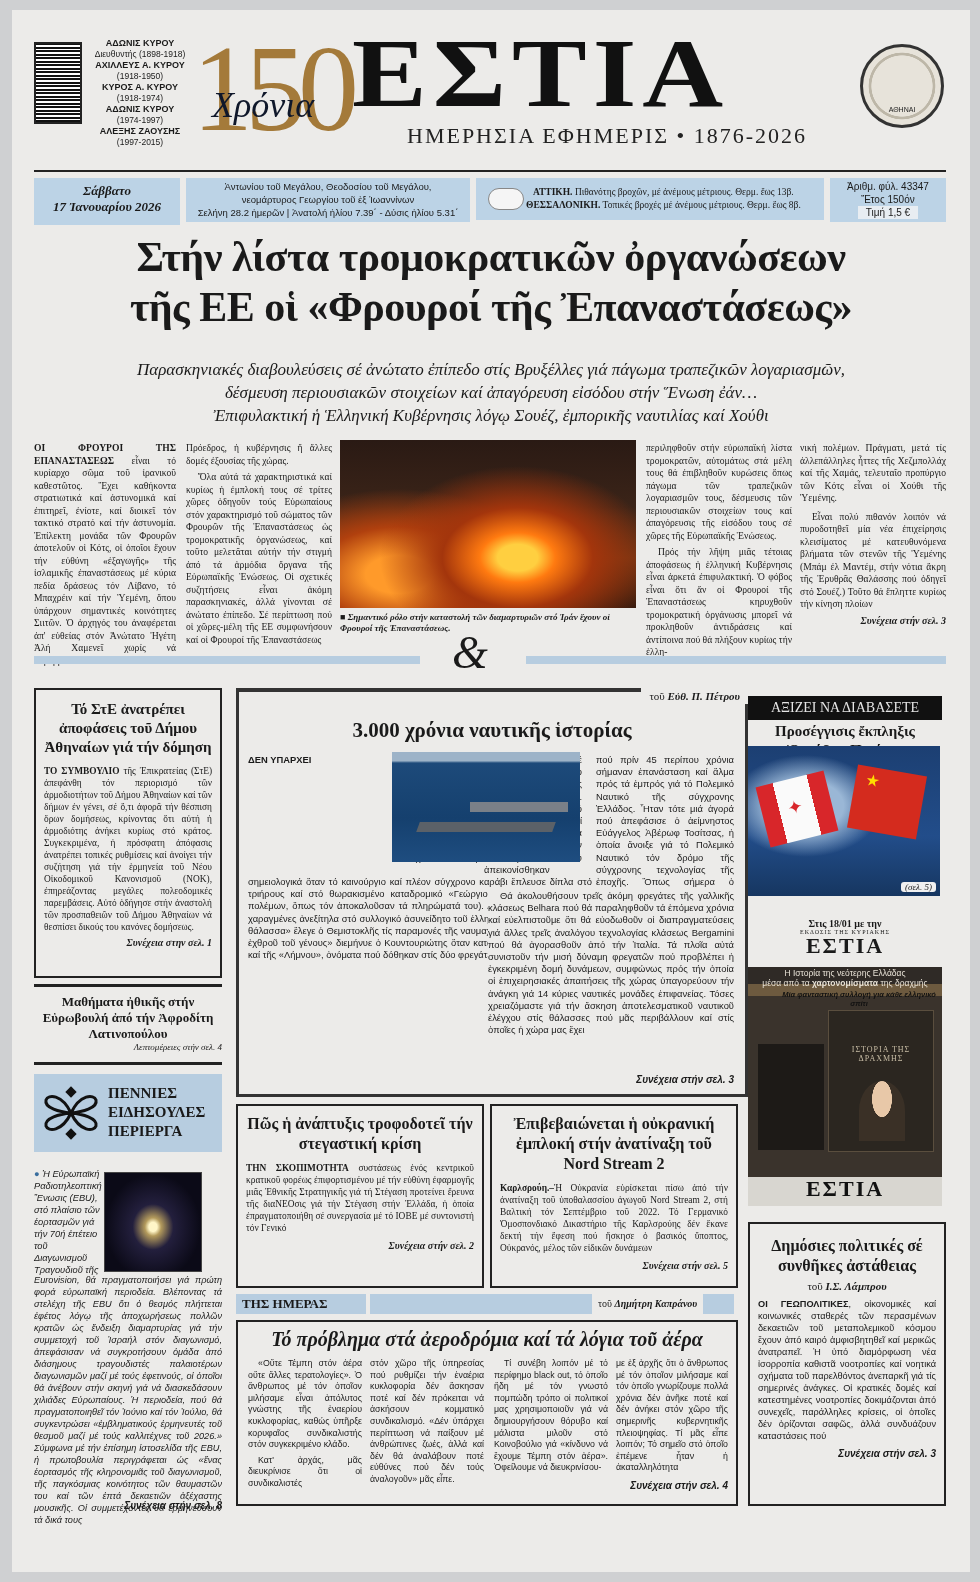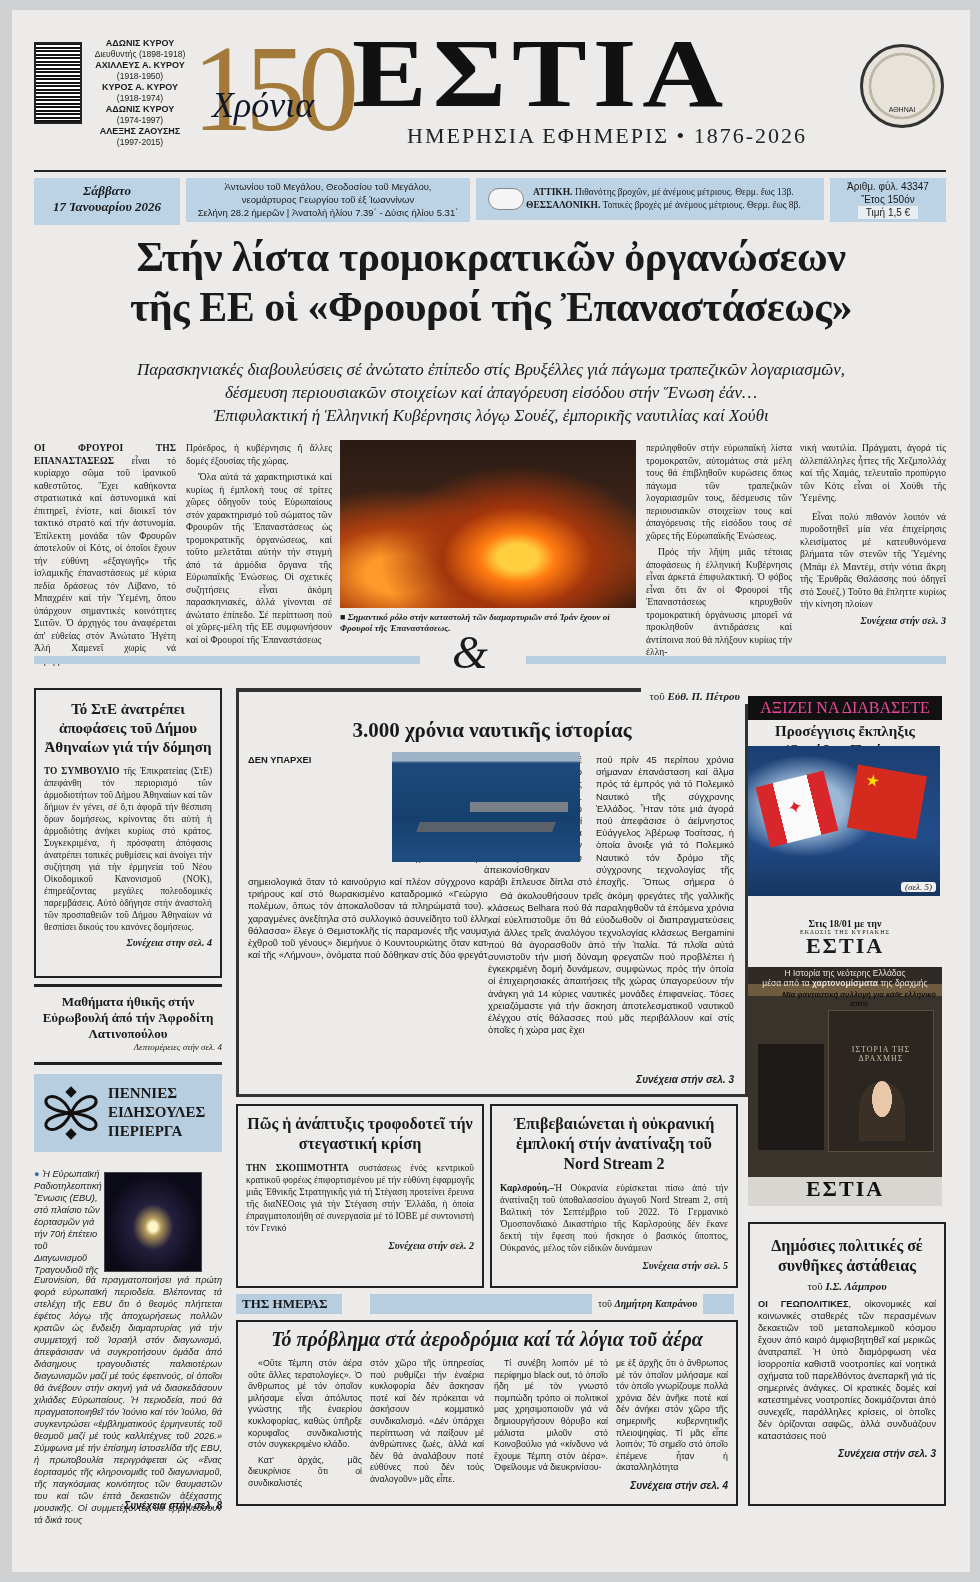--- a/index.html
+++ b/index.html
@@ -117,35 +117,35 @@
     <div>Πρόεδρος, ἡ κυβέρνησις ἤ ἄλλες δομές ἐξουσίας τῆς χώρας.</div>
     <div style="text-indent:12px;margin-top:4px;">Ὅλα αὐτά τά χαρακτηριστικά καί κυρίως ἡ ἐμπλοκή τους σέ τρίτες χῶρες ὁδηγοῦν τούς Εὐρωπαίους στόν χαρακτηρισμό τοῦ σώματος τῶν Φρουρῶν τῆς Ἐπαναστάσεως ὡς τρομοκρατικῆς ὀργανώσεως, καί τοῦτο μελετᾶται αὐτήν τήν στιγμή ἀπό τά ἁρμόδια ὄργανα τῆς Εὐρωπαϊκῆς Ἑνώσεως. Οἱ σχετικές συζητήσεις εἶναι ἀκόμη παρασκηνιακές, ἀλλά γίνονται σέ ἀνώτατο ἐπίπεδο. Σέ περίπτωση πού οἱ χῶρες-μέλη τῆς ΕΕ συμφωνήσουν καί οἱ Φρουροί τῆς Ἐπαναστάσεως</div>
   </div>
   <div class="abs photo1"></div>
   <div class="abs caption1">■ Σημαντικό ρόλο στήν καταστολή τῶν διαμαρτυριῶν στό Ἰράν ἔχουν οἱ Φρουροί τῆς Ἐπαναστάσεως.</div>
   <div class="abs col" style="left:634px;top:432px;width:146px;">
     <div>περιληφθοῦν στήν εὐρωπαϊκή λίστα τρομοκρατῶν, αὐτομάτως στά μέλη τους θά ἐπιβληθοῦν κυρώσεις ὅπως πάγωμα τῶν τραπεζικῶν λογαριασμῶν τους, δέσμευσις τῶν περιουσιακῶν στοιχείων τους καί ἀπαγόρευσις τῆς εἰσόδου τους σέ χῶρες τῆς Εὐρωπαϊκῆς Ἑνώσεως.</div>
     <div style="text-indent:12px;margin-top:4px;">Πρός τήν λῆψη μιᾶς τέτοιας ἀποφάσεως ἡ ἑλληνική Κυβέρνησις εἶναι ἀρκετά ἐπιφυλακτική. Ὁ φόβος εἶναι ὅτι ἄν οἱ Φρουροί τῆς Ἐπαναστάσεως κηρυχθοῦν τρομοκρατική ὀργάνωσις μπορεῖ νά προκληθοῦν ἀντιδράσεις καί ἀντίποινα πού θά πλήξουν κυρίως τήν ἑλλη-</div>
   </div>
   <div class="abs col" style="left:788px;top:432px;width:146px;">
-    <div>νική ναυτιλία. Πράγματι, ἀγορά τίς ἀλλεπάλληλες ἧττες τῆς Χεζμπολλάχ καί τῆς Χαμάς, τελευταῖο προπύργιο τῶν Κότς εἶναι οἱ Χούθι τῆς Ὑεμένης.</div>
+    <div>νική πολέμων. Πράγματι, μετά τίς ἀλλεπάλληλες ἧττες τῆς Χεζμπολλάχ καί τῆς Χαμάς, τελευταῖο προπύργιο τῶν Κότς εἶναι οἱ Χούθι τῆς Ὑεμένης.</div>
     <div style="text-indent:12px;margin-top:6px;">Εἶναι πολύ πιθανόν λοιπόν νά πυροδοτηθεῖ μία νέα ἐπιχείρησις κλεισίματος μέ κατευθυνόμενα βλήματα τῶν στενῶν τῆς Ὑεμένης (Μπάμ ἐλ Μαντέμ, στήν νότια ἄκρη τῆς Ἐρυθρᾶς Θαλάσσης πού ὁδηγεῖ στό Σουέζ.) Τοῦτο θά ἔπληττε κυρίως τήν κίνηση πλοίων</div>
     <div class="cont" style="margin-top:4px;">Συνέχεια στήν σελ. 3</div>
   </div>
 
   <div class="abs amp-l"></div>
   <div class="abs amp">&amp;</div>
   <div class="abs amp-r"></div>
 
   <div class="abs box" style="left:22px;top:678px;width:184px;height:286px;">
     <div class="boxtitle" style="font-size:15px;line-height:19px;margin:10px 6px 8px;">Τό ΣτΕ ἀνατρέπει ἀποφάσεις τοῦ Δήμου Ἀθηναίων γιά τήν δόμηση</div>
     <div class="col" style="margin:0 8px;font-size:9.4px;line-height:12px;">
       <b>ΤΟ ΣΥΜΒΟΥΛΙΟ</b> <span>τῆς Ἐπικρατείας (ΣτΕ) ἀπεφάνθη τόν περιορισμό τῶν ἁρμοδιοτήτων τοῦ Δήμου Ἀθηναίων καί τῶν δήμων ἐν γένει, σέ ὅ,τι ἀφορᾶ τήν θέσπιση ὅρων δομήσεως, κρίνοντας ὅτι αὐτή ἡ ἁρμοδιότης ἀνήκει κυρίως στό κράτος. Συγκεκριμένα, ἡ πρόσφατη ἀπόφασις ἀνατρέπει τοπικές ρυθμίσεις καί ἀνοίγει τήν συζήτηση γιά τήν ἑρμηνεία τοῦ Νέου Οἰκοδομικοῦ Κανονισμοῦ (ΝΟΚ), ἐπηρεάζοντας μεγάλες πολεοδομικές παρεμβάσεις. Αὐτό ὁδήγησε στήν ἀναστολή τῶν προσπαθειῶν τοῦ Δήμου Ἀθηναίων νά θεσπίσει δικούς του κανόνες δομήσεως.</span>
     </div>
-    <div class="cont" style="margin:4px 8px 0;">Συνέχεια στην σελ. 4</div>
+    <div class="cont" style="margin:4px 8px 0;">Συνέχεια στην σελ. 1</div>
   </div>
 
   <div class="abs" style="left:22px;top:974px;width:188px;height:3px;background:#222;"></div>
   <div class="abs" style="left:22px;top:984px;width:188px;">
     <div class="boxtitle" style="font-size:13px;line-height:16px;">Μαθήματα ἠθικῆς στήν Εὐρωβουλή ἀπό τήν Ἀφροδίτη Λατινοπούλου</div>
     <div style="font-style:italic;font-size:9px;text-align:right;">Λεπτομέρειες στήν σελ. 4</div>
   </div>
   <div class="abs" style="left:22px;top:1052px;width:188px;height:3px;background:#222;"></div>
 
   <div class="abs blue-band" style="left:22px;top:1064px;width:188px;height:78px;">
@@ -190,21 +190,21 @@
     <span style="visibility:hidden;">ΔΕΝ ΥΠΑΡΧΕΙ</span> <span>ἄλλο Ναυτικό στόν κόσμο μέ ἱστορία 3.000 ἐτῶν. Δέν ὑπάρχει ἄλλο Ναυτικό πού οἱ ρίζες του νά χάνονται στίς ἐποχές τίς ὁποῖες ὀνομάζουμε μυθολογία. Γιατί, ἀκόμη καί πρίν ἀπό τόν Τρωικό Πόλεμο, ὑπῆρχαν οἱ ἱστορίες τοῦ Ἰάσονα καί τῆς Ἀργοναυτικῆς Ἐκστρατείας. Ἡ φρεγάτα «Κίμων» λοιπόν ἔρχεται νά ἀποτελέσει τήν συνέχεια τῶν ἱστορικῶν παραδόσεων πού ἀπεικονίσθηκαν σημειολογικά ὅταν τό καινούργιο καί πλέον σύγχρονο καράβι ἔπλευσε δίπλα στό ὁμοίωμα τῆς ἀρχαίας ἀθηναϊκῆς τριήρους καί στό θωρακισμένο καταδρομικό «Γεώργιος Ἀβέρωφ» (τόν «Μπάρμπα Γιώργη» τῶν Βαλκανικῶν πολέμων, ὅπως τόν ἀποκαλοῦσαν τά πληρώματά του). Δυό πλοῖα πού ἔχουν συνδεθεῖ μέ δύο ἱστορικές φράσεις χαραγμένες ἀνεξίτηλα στό συλλογικό ἀσυνείδητο τοῦ ἑλληνισμοῦ. «Ἔχομεν γῆν καί πατρίδα ὅταν ἔχομεν πλοῖα στήν θάλασσα» ἔλεγε ὁ Θεμιστοκλῆς τίς παραμονές τῆς ναυμαχίας τῆς Σαλαμῖνος. «Πλέω μεθ' ὁρμῆς ἀκαθέκτου κατά τοῦ ἐχθροῦ τοῦ γένους» διεμήνυε ὁ Κουντουριώτης ὅταν καταναυμαχοῦσε τούς Τούρκους στίς ναυμαχίες τῆς «Ἕλλης» καί τῆς «Λήμνου», ὀνόματα πού δόθηκαν στίς δύο φρεγάτες</span>
   </div>
   <div class="abs photo2">
     <div class="ship" style="left:26px;top:70px;width:136px;transform:skewX(-20deg);"></div>
     <div class="ship" style="left:78px;top:50px;width:98px;background:#7a8088;"></div>
   </div>
   <div class="abs col sans" style="left:584px;top:744px;width:138px;font-size:9.4px;line-height:12.2px;background:#ecebe9;">πού πρίν 45 περίπου χρόνια σήμαναν ἐπανάσταση καί ἅλμα πρός τά ἐμπρός γιά τό Πολεμικό Ναυτικό τῆς σύγχρονης Ἑλλάδος. Ἦταν τότε μιά ἀγορά πού ἀπεφάσισε ὁ ἀείμνηστος Εὐάγγελος Ἀβέρωφ Τοσίτσας, ἡ ὁποία ἄνοιξε γιά τό Πολεμικό Ναυτικό τόν δρόμο τῆς σύγχρονης τεχνολογίας τῆς ἐποχῆς. Ὅπως σήμερα ὁ «Κίμων» ἀνοίγει τόν δρόμο γιά τόν 21ο αἰῶνα.</div>
   <div class="abs col sans" style="left:476px;top:880px;width:246px;font-size:9.4px;line-height:12.2px;background:#ecebe9;height:180px;overflow:hidden;text-indent:12px;">Θά ἀκολουθήσουν τρεῖς ἀκόμη φρεγάτες τῆς γαλλικῆς κλάσεως Belhara πού θά παραληφθοῦν τά ἑπόμενα χρόνια καί εὐελπιστοῦμε ὅτι θά εὐοδωθοῦν οἱ διαπραγματεύσεις γιά ἄλλες τρεῖς ἀναλόγου τεχνολογίας κλάσεως Bergamini πού θά ἀγορασθοῦν ἀπό τήν Ἰταλία. Τά πλοῖα αὐτά συνιστοῦν τήν μισή δύναμη φρεγατῶν πού προβλέπει ἡ ἐγκεκριμένη δομή δυνάμεων, συμφώνως πρός τήν ὁποία οἱ ἐπιχειρησιακές ἀπαιτήσεις τῆς χώρας ὑπαγορεύουν τήν ἀνάγκη γιά 14 κύριες ναυτικές μονάδες ἐπιφανείας. Τόσες χρειαζόμαστε γιά τήν ἄσκηση ἀποτελεσματικοῦ ναυτικοῦ ἐλέγχου στίς θάλασσες πού μᾶς περιβάλλουν καί στίς ὁποῖες ἡ χώρα μας ἔχει</div>
   <div class="abs cont sans" style="left:476px;top:1064px;width:246px;">Συνέχεια στήν σελ. 3</div>
 
-  <div class="abs" style="left:736px;top:686px;width:194px;height:24px;background:#111;color:#ec4899;text-align:center;font-size:16px;line-height:24px;">ΑΞΙΖΕΙ ΝΑ ΔΙΑΒΑΣΕΤΕ</div>
+  <div class="abs" style="left:736px;top:686px;width:194px;height:24px;background:#111;color:#e5e5e5;text-align:center;font-size:14px;line-height:24px;">ΑΞΙΖΕΙ ΝΑ ΔΙΑΒΑΣΕΤΕ</div>
   <div class="abs boxtitle" style="left:736px;top:712px;width:194px;font-size:15px;line-height:19px;">Προσέγγισις ἔκπληξις Ὀττάβας-Πεκίνου</div>
   <div class="abs flags">
     <div class="flag-ca"></div>
     <div class="flag-cn"></div>
     <div style="position:absolute;right:4px;bottom:4px;background:#f0f0f0;border-radius:3px;font-size:9px;font-style:italic;padding:0 4px;margin-top:30px;">(σελ. 5)</div>
   </div>
 
   <div class="abs promo">
     <div style="text-align:center;font-weight:bold;font-size:10px;margin-top:4px;">Στις 18/01 με την</div>
     <div style="text-align:center;font-size:6px;letter-spacing:1px;">ΕΚΔΟΣΙΣ ΤΗΣ ΚΥΡΙΑΚΗΣ</div>
@@ -231,21 +231,21 @@
   </div>
 
   <div class="abs box" style="left:478px;top:1094px;width:244px;height:180px;">
     <div class="boxtitle" style="font-size:16px;line-height:20px;margin:8px 8px 8px;">Ἐπιβεβαιώνεται ἡ οὐκρανική ἐμπλοκή στήν ἀνατίναξη τοῦ Nord Stream 2</div>
     <div class="col" style="margin:0 8px;font-size:9.4px;line-height:12px;">
       <b>Καρλσρούη.–</b><span>Ἡ Οὐκρανία εὑρίσκεται πίσω ἀπό τήν ἀνατίναξη τοῦ ὑποθαλασσίου ἀγωγοῦ Nord Stream 2, στή Βαλτική τόν Σεπτέμβριο τοῦ 2022. Τό Γερμανικό Ὁμοσπονδιακό Δικαστήριο τῆς Καρλσρούης δέν ἔκανε δεκτή τήν ἔφεση πού ἤσκησε ὁ βασικός ὕποπτος, Οὐκρανός, μέλος τῶν εἰδικῶν δυνάμεων</span>
     </div>
     <div class="cont" style="margin:6px 8px 0;">Συνέχεια στήν σελ. 5</div>
   </div>
 
-  <div class="abs blue-band" style="left:224px;top:1284px;width:106px;height:20px;font-weight:bold;font-size:13px;line-height:20px;padding-left:6px;box-sizing:border-box;">ΤΗΣ ΗΜΕΡΑΣ</div>
+  <div class="abs blue-band" style="left:224px;top:1284px;width:130px;height:20px;font-weight:bold;font-size:13px;line-height:20px;padding-left:6px;box-sizing:border-box;">ΤΗΣ ΗΜΕΡΑΣ</div>
   <div class="abs blue-band" style="left:358px;top:1284px;width:364px;height:20px;"></div>
   <div class="abs" style="left:580px;top:1284px;height:20px;line-height:20px;background:#ecebe9;padding:0 6px;font-size:10px;">
     <span>τοῦ</span> <b><i>Δημήτρη Καπράνου</i></b>
   </div>
   <div class="abs box" style="left:224px;top:1310px;width:498px;height:182px;">
     <div style="text-align:center;font-weight:bold;font-style:italic;font-size:20px;line-height:26px;margin-top:4px;">Τό πρόβλημα στά ἀεροδρόμια καί τά λόγια τοῦ ἀέρα</div>
   </div>
   <div class="abs col sans" style="left:236px;top:1348px;width:114px;font-size:8.8px;line-height:11.6px;">
     <div style="text-indent:10px;">«Οὔτε Τέμπη στόν ἀέρα οὔτε ἄλλες τερατολογίες». Ὁ ἄνθρωπος μέ τόν ὁποῖον μιλήσαμε εἶναι ἀπόλυτος γνώστης τῆς ἐναερίου κυκλοφορίας, καθώς ὑπῆρξε κορυφαῖος συνδικαλιστής στόν συγκεκριμένο κλάδο.</div>
     <div style="text-indent:10px;margin-top:4px;">Κατ' ἀρχάς, μᾶς διευκρίνισε ὅτι οἱ συνδικαλιστές</div>

